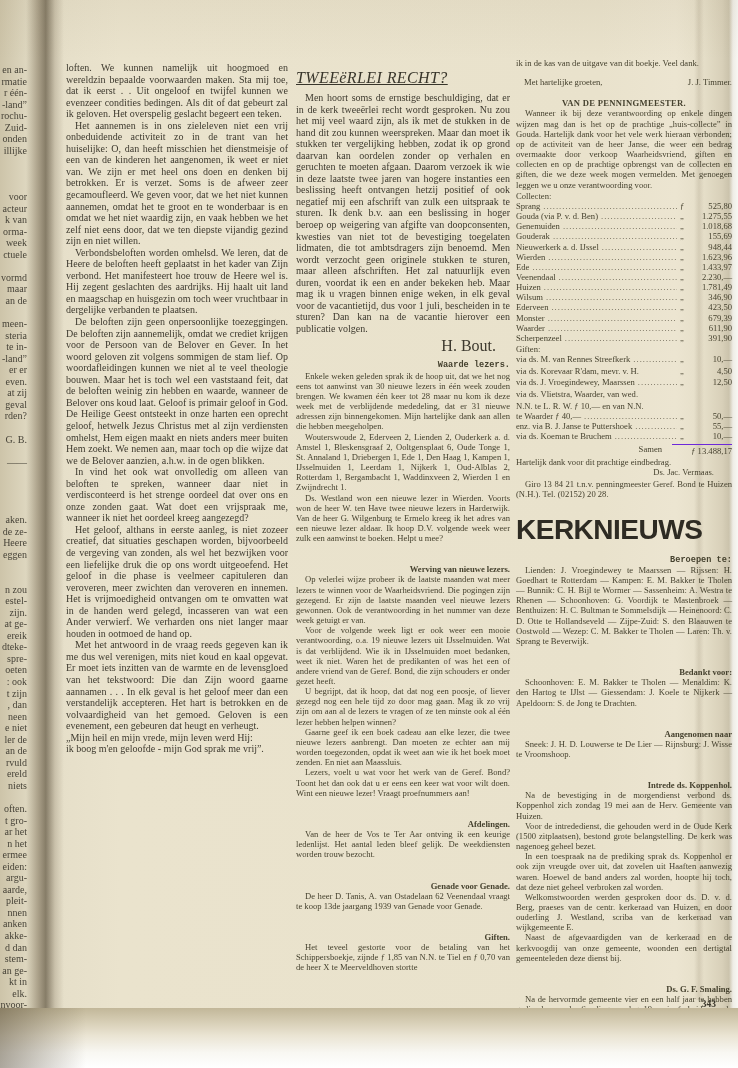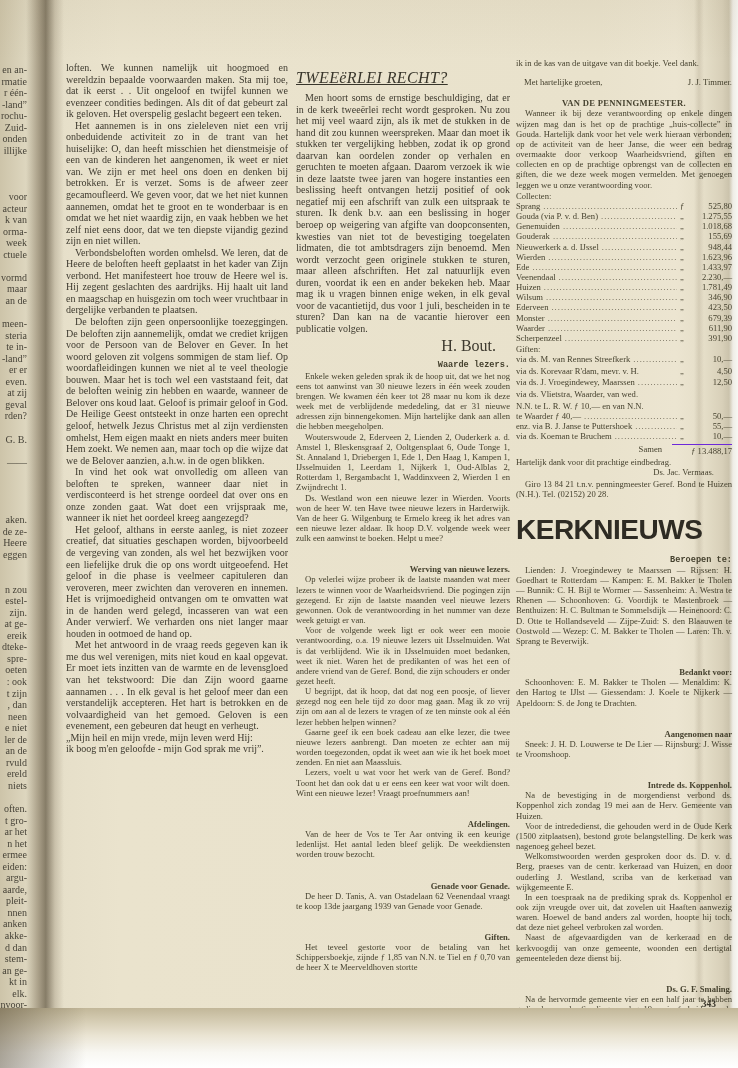--- a/index.html
+++ b/index.html
@@ -380,22 +380,22 @@
 
     <div class="blk shead0">Beroepen te:</div>
         <div class="blk">Lienden: J. Vroegindewey te Maarssen — Rijssen: H. Goedhart te Rotterdam — Kampen: E. M. Bakker te Tholen — Bunnik: C. H. Bijl te Wormer — Sassenheim: A. Westra te Rhenen — Schoonhoven: G. Voordijk te Mastenbroek — Benthuizen: H. C. Bultman te Sommelsdijk — Heinenoord: C. D. Otte te Hollandseveld — Zijpe-Zuid: S. den Blaauwen te Oostwold — Wezep: C. M. Bakker te Tholen — Laren: Th. v. Sprang te Beverwijk.</div>
         <div class="blk shead">Bedankt voor:</div>
         <div class="blk">Schoonhoven: E. M. Bakker te Tholen — Menaldim: K. den Hartog te IJlst — Giessendam: J. Koele te Nijkerk — Apeldoorn: S. de Jong te Drachten.</div>
         <div class="blk shead">Aangenomen naar</div>
         <div class="blk">Sneek: J. H. D. Louwerse te De Lier — Rijnsburg: J. Wisse te Vroomshoop.</div>
         <div class="blk shead">Intrede ds. Koppenhol.</div>
         <div class="blk">Na de bevestiging in de morgendienst verbond ds. Koppenhol zich zondag 19 mei aan de Herv. Gemeente van Huizen.</div>
         <div class="blk">Voor de intrededienst, die gehouden werd in de Oude Kerk (1500 zitplaatsen), bestond grote belangstelling. De kerk was nagenoeg geheel bezet.</div>
+        <div class="blk">In een toespraak na de prediking sprak ds. Koppenhol er ook zijn vreugde over uit, dat zovelen uit Haaften aanwezig waren. Hoewel de band anders zal worden, hoopte hij toch, dat deze niet geheel verbroken zal worden.</div>
         <div class="blk">Welkomstwoorden werden gesproken door ds. D. v. d. Berg, praeses van de centr. kerkeraad van Huizen, en door ouderling J. Westland, scriba van de kerkeraad van wijkgemeente E.</div>
-        <div class="blk">In een toespraak na de prediking sprak ds. Koppenhol er ook zijn vreugde over uit, dat zovelen uit Haaften aanwezig waren. Hoewel de band anders zal worden, hoopte hij toch, dat deze niet geheel verbroken zal worden.</div>
         <div class="blk">Naast de afgevaardigden van de kerkeraad en de kerkvoogdij van onze gemeente, woonden een dertigtal gemeenteleden deze dienst bij.</div>
         <div class="blk shead">Ds. G. F. Smaling.</div>
         <div class="blk">Na de hervormde gemeente vier en een half jaar te hebben gediend nam ds. Smaling zondag 19 mei afscheid van de gemeente Schoonrewoerd wegens vertrek naar Dussen. De tekst was Philippenzen 3 : 12: „Niet, dat ik het alrede gekregen</div>
       </div>
   </div>
 
   <div class="pageno">343</div>
   <div class="page-bottom"></div>
 </div>
 

